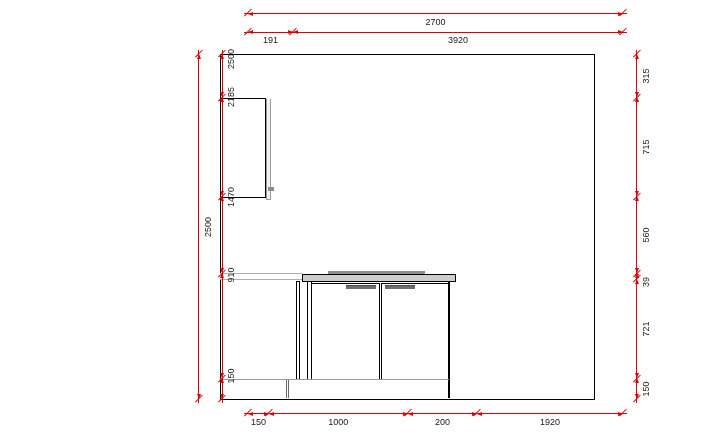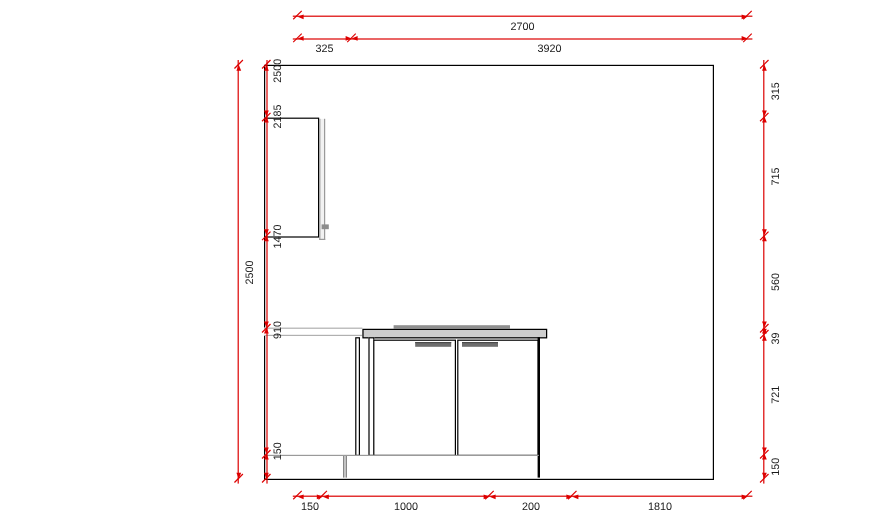--- a/index.html
+++ b/index.html
@@ -68,42 +68,42 @@
       </div>
       <div class="abs" style="inset: 0px;">
         <div class="dim-line h" style="left: 188px; width: 383px; top: 31.5px;"></div>
         <div class="tick-slash" style="left: 187px; top: 30.9px;"></div>
         <div class="dim-tri" style="border-right: 5px solid rgb(221, 0, 0); border-top: 2px solid transparent; border-bottom: 2px solid transparent; left: 192px; top: 30.2px;"></div>
         <div class="tick-slash" style="left: 232.139px; top: 30.9px;"></div>
         <div class="dim-tri" style="border-right: 5px solid rgb(221, 0, 0); border-top: 2px solid transparent; border-bottom: 2px solid transparent; left: 237.139px; top: 30.2px;"></div>
         <div class="dim-tri" style="border-left: 5px solid rgb(221, 0, 0); border-top: 2px solid transparent; border-bottom: 2px solid transparent; left: 232.139px; top: 30.2px;"></div>
         <div class="tick-slash" style="left: 562px; top: 30.9px;"></div>
         <div class="dim-tri" style="border-left: 5px solid rgb(221, 0, 0); border-top: 2px solid transparent; border-bottom: 2px solid transparent; left: 562px; top: 30.2px;"></div>
-        <div class="dim-label h" style="left: 214.5px; top: 35px;">325</div>
+        <div class="dim-label h" style="left: 214.5px; top: 35px;">191</div>
         <div class="dim-label h" style="left: 402px; top: 35px;">3920</div>
       </div>
       <div class="abs" style="inset: 0px;">
         <div class="dim-line h" style="left: 188px; width: 383px; top: 413px;"></div>
         <div class="tick-slash" style="left: 187px; top: 412.4px;"></div>
         <div class="dim-tri" style="border-right: 5px solid rgb(221, 0, 0); border-top: 2px solid transparent; border-bottom: 2px solid transparent; left: 192px; top: 411.7px;"></div>
         <div class="tick-slash" style="left: 207.833px; top: 412.4px;"></div>
         <div class="dim-tri" style="border-right: 5px solid rgb(221, 0, 0); border-top: 2px solid transparent; border-bottom: 2px solid transparent; left: 212.833px; top: 411.7px;"></div>
         <div class="dim-tri" style="border-left: 5px solid rgb(221, 0, 0); border-top: 2px solid transparent; border-bottom: 2px solid transparent; left: 207.833px; top: 411.7px;"></div>
         <div class="tick-slash" style="left: 346.722px; top: 412.4px;"></div>
         <div class="dim-tri" style="border-right: 5px solid rgb(221, 0, 0); border-top: 2px solid transparent; border-bottom: 2px solid transparent; left: 351.722px; top: 411.7px;"></div>
         <div class="dim-tri" style="border-left: 5px solid rgb(221, 0, 0); border-top: 2px solid transparent; border-bottom: 2px solid transparent; left: 346.722px; top: 411.7px;"></div>
         <div class="tick-slash" style="left: 416.167px; top: 412.4px;"></div>
         <div class="dim-tri" style="border-right: 5px solid rgb(221, 0, 0); border-top: 2px solid transparent; border-bottom: 2px solid transparent; left: 421.167px; top: 411.7px;"></div>
         <div class="dim-tri" style="border-left: 5px solid rgb(221, 0, 0); border-top: 2px solid transparent; border-bottom: 2px solid transparent; left: 416.167px; top: 411.7px;"></div>
         <div class="tick-slash" style="left: 562px; top: 412.4px;"></div>
         <div class="dim-tri" style="border-left: 5px solid rgb(221, 0, 0); border-top: 2px solid transparent; border-bottom: 2px solid transparent; left: 562px; top: 411.7px;"></div>
         <div class="dim-label h" style="left: 202.417px; top: 416.5px;">150</div>
         <div class="dim-label h" style="left: 282.278px; top: 416.5px;">1000</div>
         <div class="dim-label h" style="left: 386.445px; top: 416.5px;">200</div>
-        <div class="dim-label h" style="left: 494.084px; top: 416.5px;">1810</div>
+        <div class="dim-label h" style="left: 494.084px; top: 416.5px;">1920</div>
       </div>
       <div class="abs" style="inset: 0px;">
         <div class="dim-line v" style="top: 50px; height: 353px; left: 142px;"></div>
         <div class="tick-slash" style="left: 137.7px; top: 398.4px;"></div>
         <div class="dim-tri" style="border-top: 5px solid rgb(221, 0, 0); border-left: 2px solid transparent; border-right: 2px solid transparent; left: 140.7px; top: 394px;"></div>
         <div class="tick-slash" style="left: 137.7px; top: 53.4px;"></div>
         <div class="dim-tri" style="border-bottom: 5px solid rgb(221, 0, 0); border-left: 2px solid transparent; border-right: 2px solid transparent; left: 140.7px; top: 54px;"></div>
         <div class="dim-label v" style="left: 151.5px; top: 226.5px;">2500</div>
       </div>
       <div class="abs" style="inset: 0px;">

